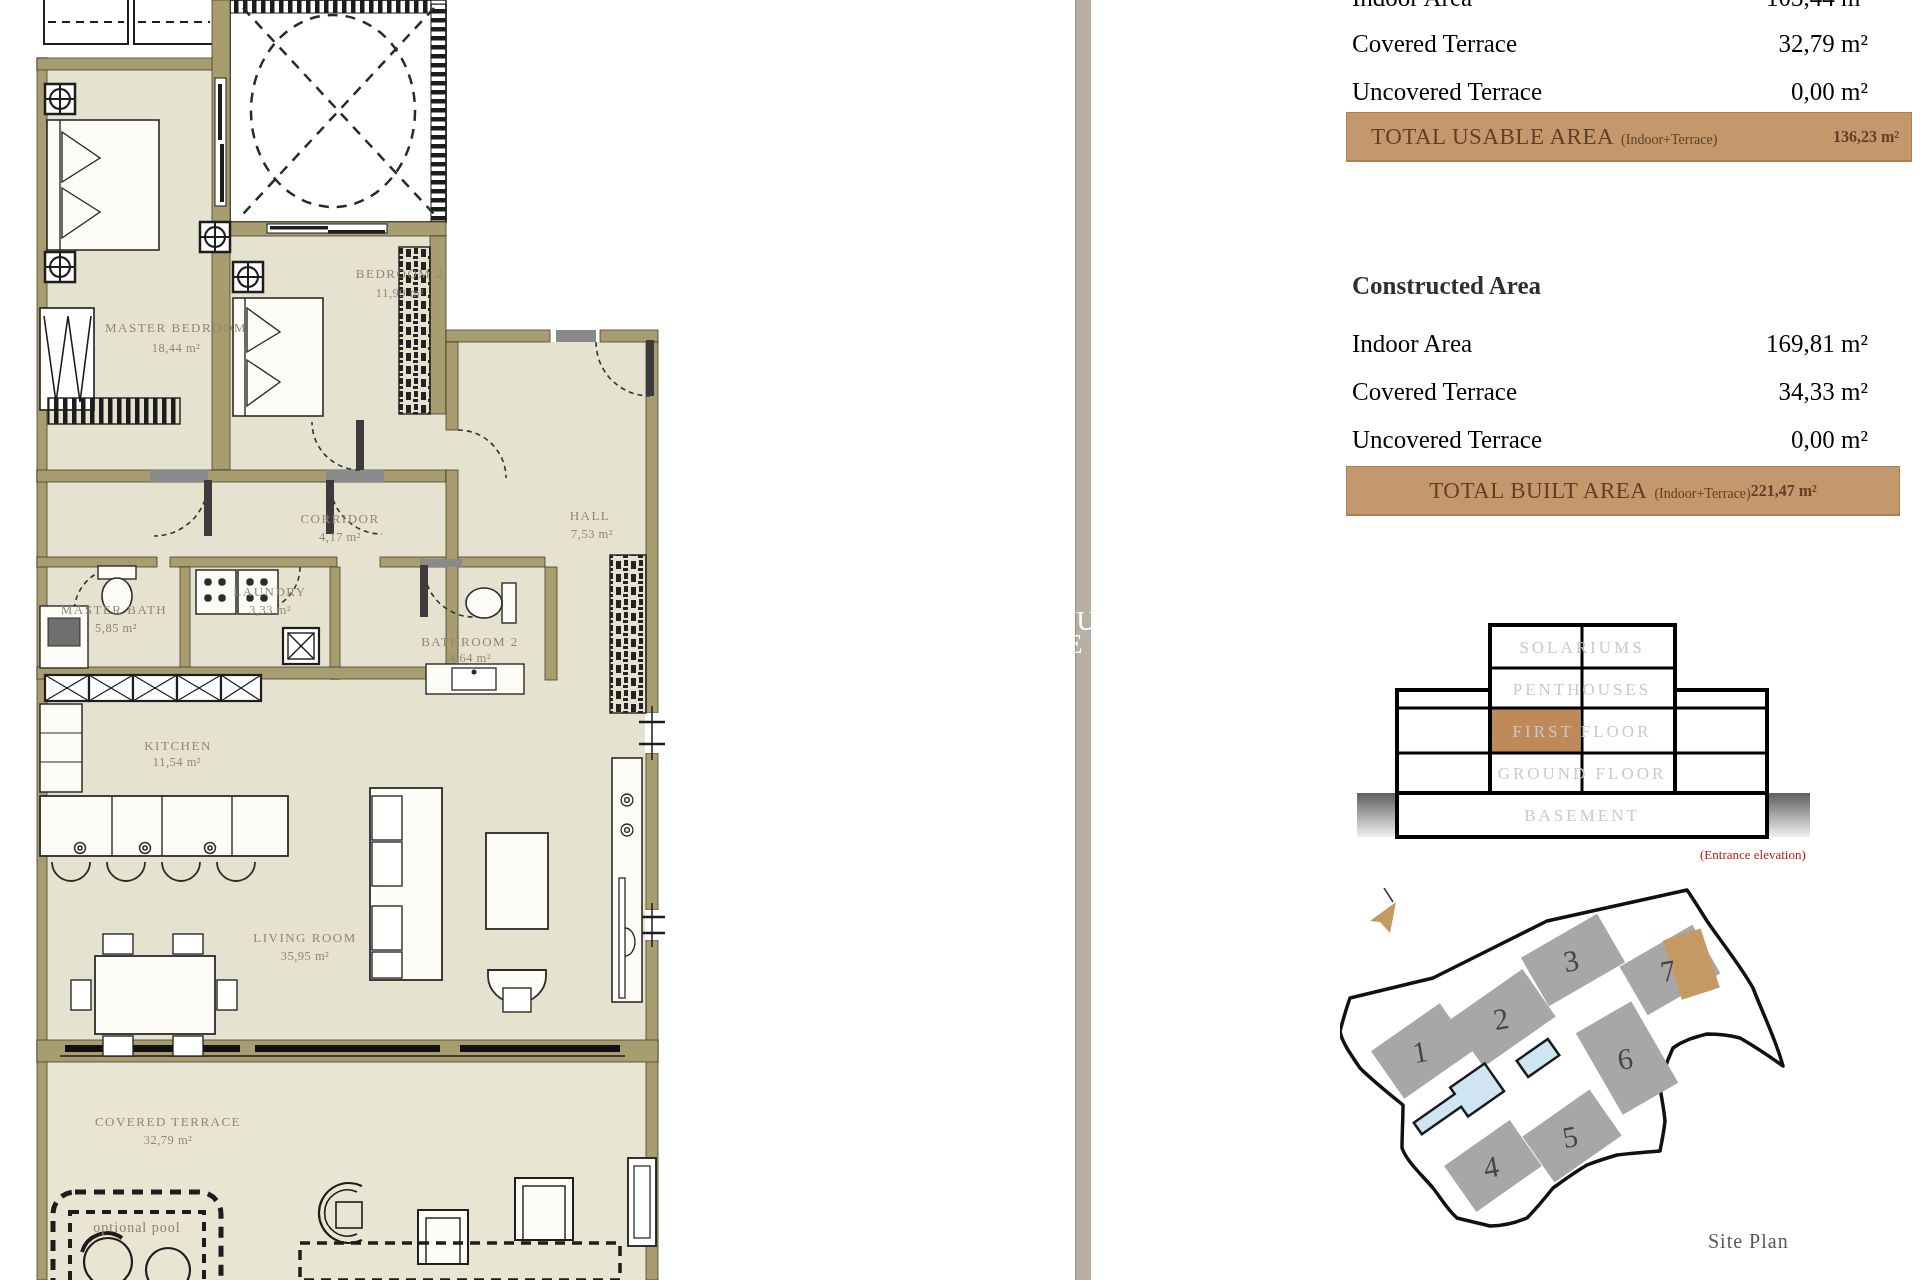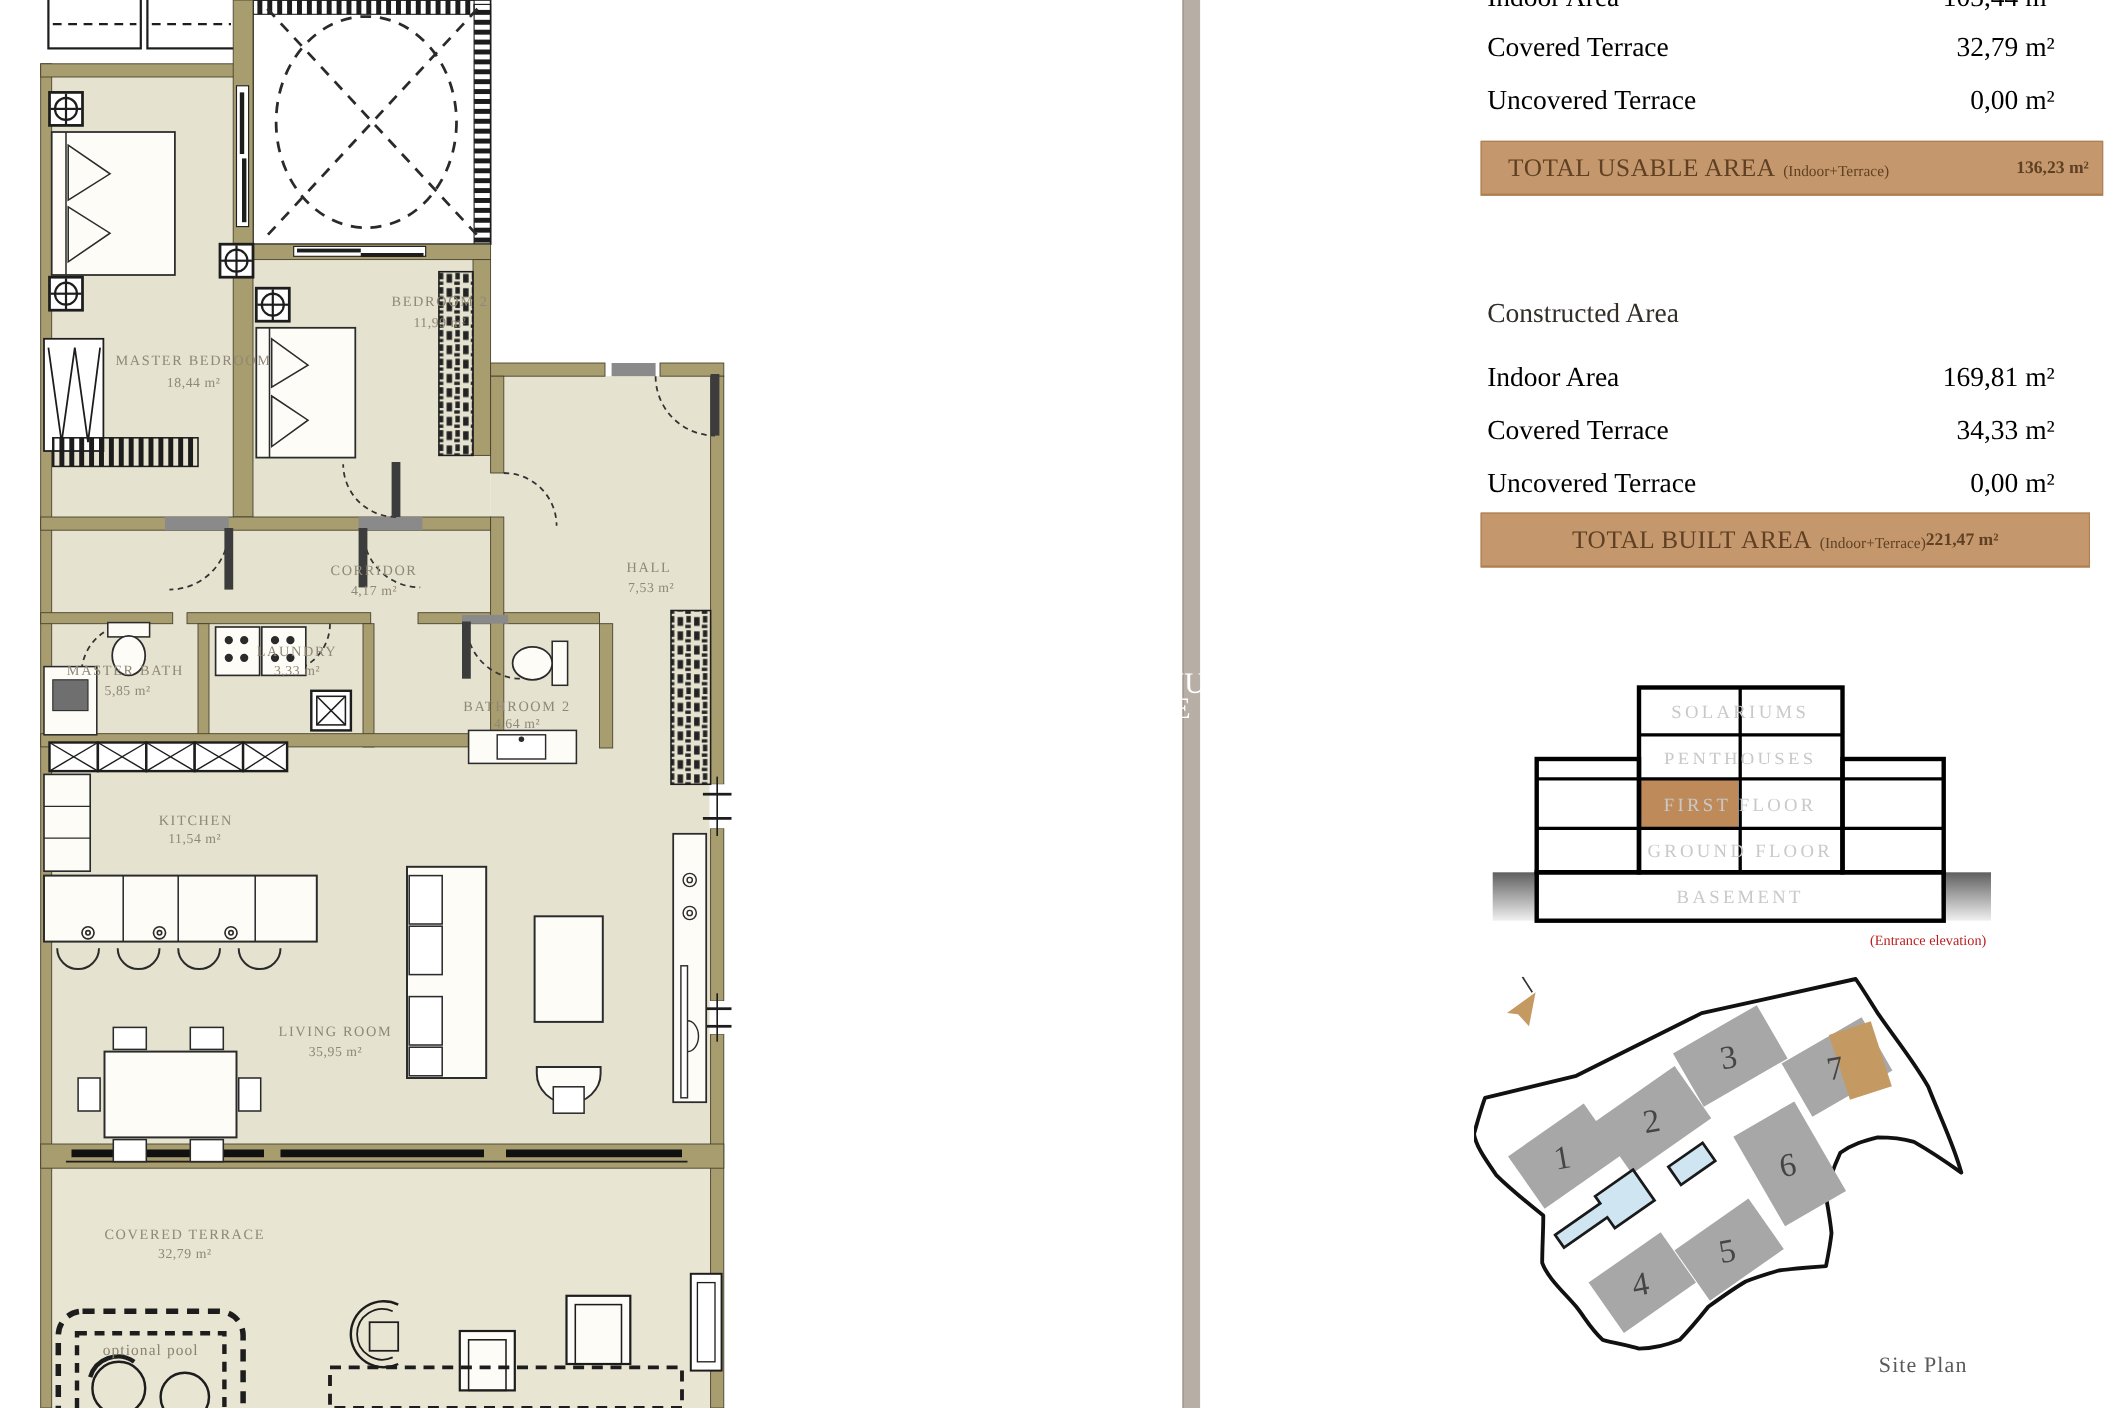--- a/index.html
+++ b/index.html
@@ -13,21 +13,21 @@
   .pool-label{font-size:14px;letter-spacing:1px;fill:#8a8370;text-anchor:middle;}
 
   
   .divider-bar{position:absolute;left:1075px;top:0;width:15px;height:1280px;
                background:#b7afa5;border-left:1px solid #948d83;}
   .watermark{position:absolute;left:1066px;top:610px;width:40px;color:#ffffff;
              font-size:27px;line-height:23px;text-align:left;z-index:3;}
   .area-row{position:absolute;left:0;width:516px;display:flex;justify-content:space-between;
             font-size:25px;}
   .area-row .val{text-align:right;}
-  .block-heading{position:absolute;left:1352px;font-size:25px;font-weight:normal;color:#332e28;}
+  .block-heading{position:absolute;left:1352px;font-size:25px;font-weight:bold;color:#332e28;}
   .total-band{position:absolute;left:1346px;width:528px;height:47px;background:#c4986c;
               border:1px solid #ad7f52;border-bottom-width:2px;display:flex;align-items:center;
               justify-content:space-between;padding:0 12px;color:#5f4024;}
   .total-band .tlabel{font-size:23px;letter-spacing:.5px;}
   .total-band .tnote{font-size:14px;margin-left:7px;}
   .total-band .tval{font-size:16px;font-weight:bold;}
 
   .small-caption{position:absolute;font-size:13px;color:#b91c1c;}
   .siteplan-caption{position:absolute;font-size:20px;color:#5a5a5a;letter-spacing:1px;}
 </style>
@@ -347,21 +347,21 @@
       <span class="val">103,44 m²</span>
     </div>
     <div class="area-row" style="top:30px;left:1352px;">
       <span>Covered Terrace</span>
       <span class="val">32,79 m²</span>
     </div>
     <div class="area-row" style="top:78px;left:1352px;">
       <span>Uncovered Terrace</span>
       <span class="val">0,00 m²</span>
     </div>
-    <div class="total-band" style="top:128px;padding-left:24px;">
+    <div class="total-band" style="top:112px;padding-left:24px;">
       <span><span class="tlabel">TOTAL USABLE AREA</span><span class="tnote">(Indoor+Terrace)</span></span>
       <span class="tval">136,23 m²</span>
     </div>
   </div>
 
   <div>
     <div class="block-heading" style="top:272px;">Constructed Area</div>
     <div class="area-row" style="top:330px;left:1352px;">
       <span>Indoor Area</span>
       <span class="val">169,81 m²</span>

